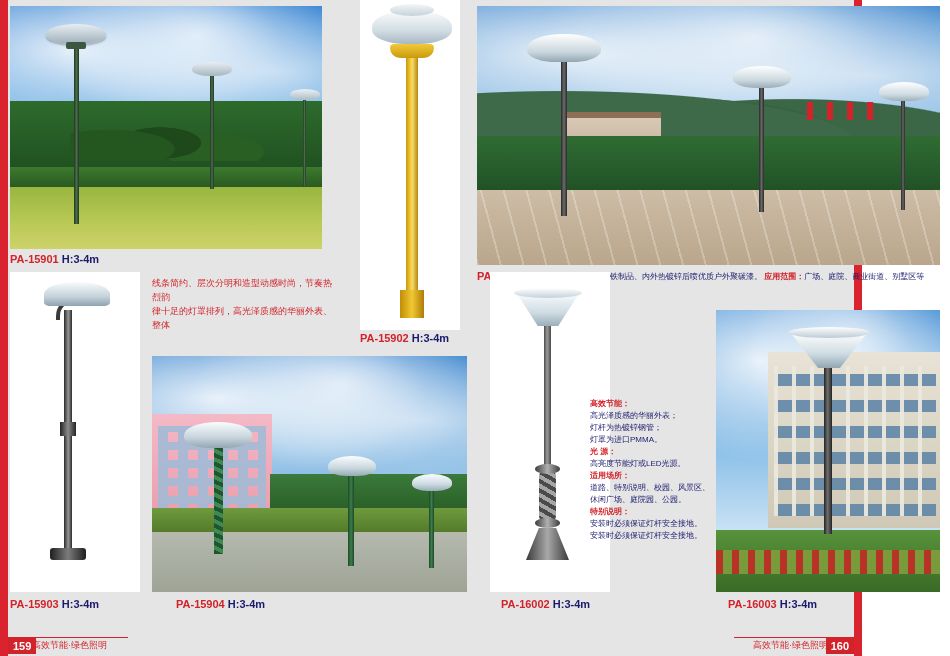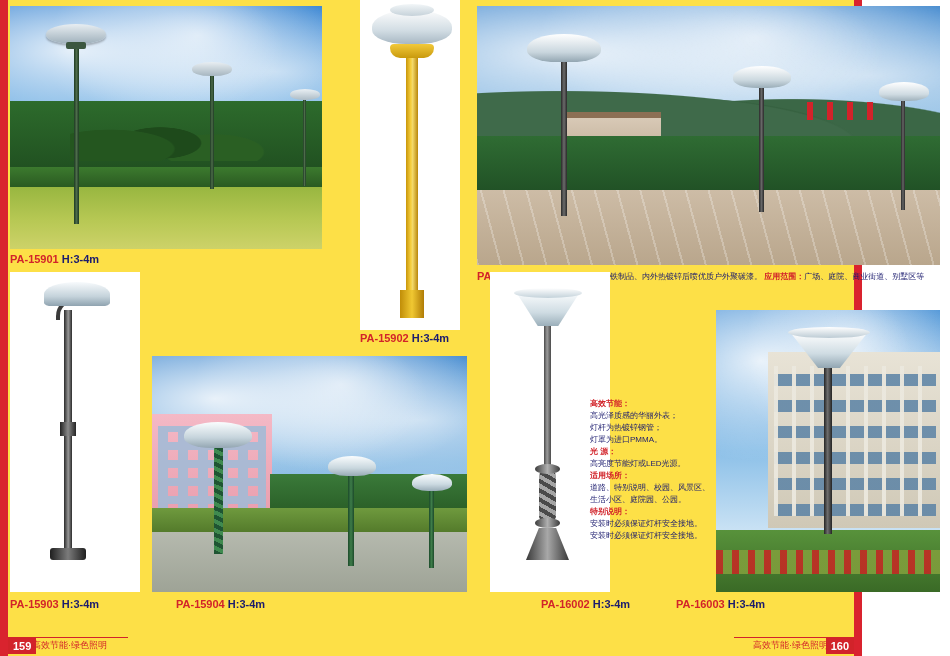--- a/index.html
+++ b/index.html
@@ -12,21 +12,21 @@
     height: 656px;
     position: relative;
     font-family: "Liberation Sans", sans-serif;
     overflow: hidden;
   }
   .page {
     position: absolute;
     left: 0; top: 0;
     width: 862px;
     height: 656px;
-    background: #fde047;
+    background: #e5e5e5;
   }
   
   .spine-left {
     position: absolute;
     left: 0; top: 0;
     width: 8px; height: 656px;
     background: #d9232e;
   }
   .spine-right {
     position: absolute;
@@ -208,20 +208,22 @@
     <span>PA-16001</span>
     <span class="h">H:3-4m</span>
   </div>
 
   <div class="spec-block" style="left:570px; top:271px; width:360px;">
     <span class="lbl">技术参数：</span><span class="val">铁制品、内外热镀锌后喷优质户外聚碳漆。</span>
     <span class="lbl">应用范围：</span><span class="val">广场、庭院、商业街道、别墅区等场所。</span>
   </div>
 
   <div class="txt-block" style="left:152px; top:277px; width:185px;">
+    <div>线条简约、层次分明和造型动感时尚，节奏热烈韵</div>
+    <div>律十足的灯罩排列，高光泽质感的华丽外表、整体</div>
   </div>
 
   <div class="photo" style="left:10px; top:272px; width:130px; height:320px; background:#ffffff;">
     <div class="pole" style="left:54px; top:38px; width:8px; height:242px; background:linear-gradient(90deg,#2b2b2b,#7a7a7a 40%,#9a9a9a 52%,#2b2b2b);"></div>
     <div style="position:absolute; left:50px; top:150px; width:16px; height:14px; background:linear-gradient(90deg,#242424,#8a8a8a,#242424);"></div>
     <div style="position:absolute; left:40px; top:276px; width:36px; height:12px; border-radius:3px;
                 background:linear-gradient(90deg,#1f1f1f,#7b7b7b,#1f1f1f);"></div>
 
     <div style="position:absolute; left:46px; top:26px; width:34px; height:18px; border:4px solid #3a3a3a;
                 border-bottom:none; border-right:none; border-radius:18px 0 0 0;"></div>
@@ -281,35 +283,35 @@
     <div style="position:absolute; left:36px; top:256px; width:43px; height:32px;
                 background:linear-gradient(90deg,#3a3a3a,#a8a8a8,#3a3a3a);
                 clip-path: polygon(30% 0, 70% 0, 100% 100%, 0 100%);"></div>
 
     <div class="lamp-head" style="left:26px; top:20px; width:64px; height:34px;
                 background:linear-gradient(#fbfdfe,#cfdce3 60%,#9bafba);
                 clip-path: polygon(0 0, 100% 0, 66% 100%, 34% 100%); border-radius:6px 6px 0 0;"></div>
     <div style="position:absolute; left:24px; top:16px; width:68px; height:10px; border-radius:50%;
                 background:linear-gradient(#ffffff,#c3d2da);"></div>
   </div>
-  <div class="caption" style="left:509px; top:598px;padding-left:32px;">
+  <div class="caption" style="left:469px; top:598px;padding-left:32px;">
     <span>PA-16002</span>
     <span class="h">H:3-4m</span>
   </div>
 
   <div class="spec-block" style="left:590px; top:398px; width:120px;">
     <div class="lbl">高效节能：</div>
     <div class="val">高光泽质感的华丽外表；</div>
     <div class="val">灯杆为热镀锌钢管；</div>
     <div class="val">灯罩为进口PMMA。</div>
     <div class="lbl">光    源：</div>
     <div class="val">高亮度节能灯或LED光源。</div>
     <div class="lbl">适用场所：</div>
     <div class="val">道路、特别说明、校园、风景区、</div>
-    <div class="val">生活小区、庭院园、公园。</div>
+    <div class="val">休闲广场、庭院园、公园。</div>
     <div class="lbl">特别说明：</div>
     <div class="val">安装时必须保证灯杆安全接地。</div>
     <div class="val">安装时必须保证灯杆安全接地。</div>
   </div>
 
   <div class="photo" style="left:716px; top:310px; width:224px; height:282px;">
     <div class="sky" style="background:linear-gradient(#4b93d6 0%,#8cc0e8 50%,#d8eaf7 85%,#eef7fc 100%);"></div>
     <div class="clouds"></div>
 
     <div style="position:absolute; left:52px; top:42px; width:172px; height:176px;
@@ -323,21 +325,21 @@
     <div style="position:absolute; left:0; bottom:18px; width:100%; height:24px;
          background:repeating-linear-gradient(90deg,#c32b24 0 7px, #7f9e3c 7px 16px); opacity:.9;"></div>
 
     <div class="pole" style="left:108px; top:56px; width:8px; height:168px; background:linear-gradient(90deg,#242424,#6e6e6e 45%,#242424);"></div>
     <div class="lamp-head" style="left:74px; top:22px; width:78px; height:36px;
                 background:linear-gradient(#ffffff,#cfdce3 60%,#92a6b2);
                 clip-path: polygon(0 0, 100% 0, 64% 100%, 36% 100%); border-radius:8px 8px 0 0;"></div>
     <div style="position:absolute; left:72px; top:17px; width:82px; height:11px; border-radius:50%;
                 background:linear-gradient(#ffffff,#bccbd4);"></div>
   </div>
-  <div class="caption" style="left:676px; top:598px;">
+  <div class="caption" style="left:728px; top:598px;">
     <span>PA-16003</span>
     <span class="h">H:3-4m</span>
   </div>
 
   <div class="footer-rule" style="left:8px; bottom:18px; width:120px;"></div>
   <div class="footer-rule" style="right:8px; bottom:18px; width:120px;"></div>
 
   <div class="folio" style="left:8px;">159</div>
   <div class="footer-txt" style="left:32px;">高效节能·绿色照明</div>
 

